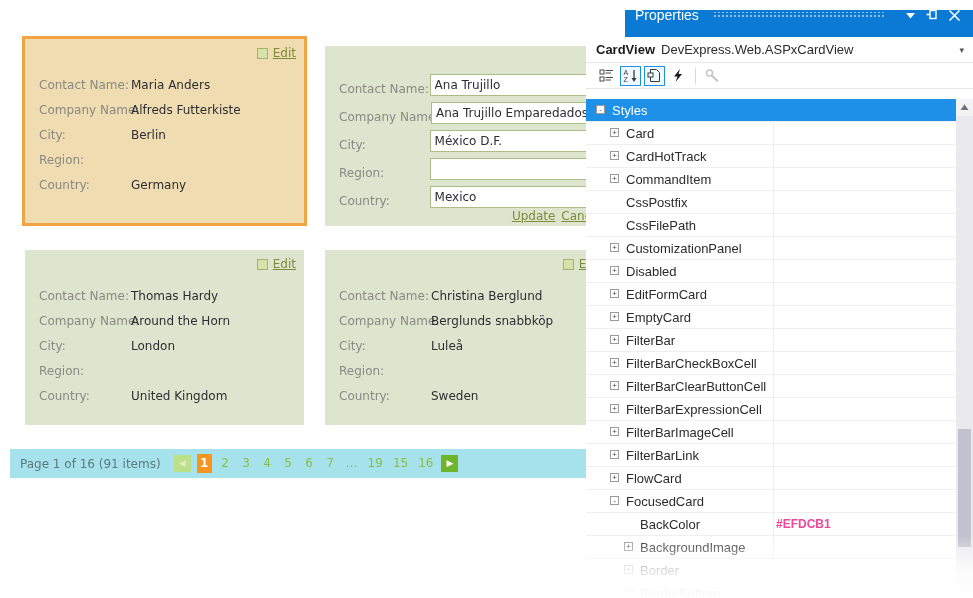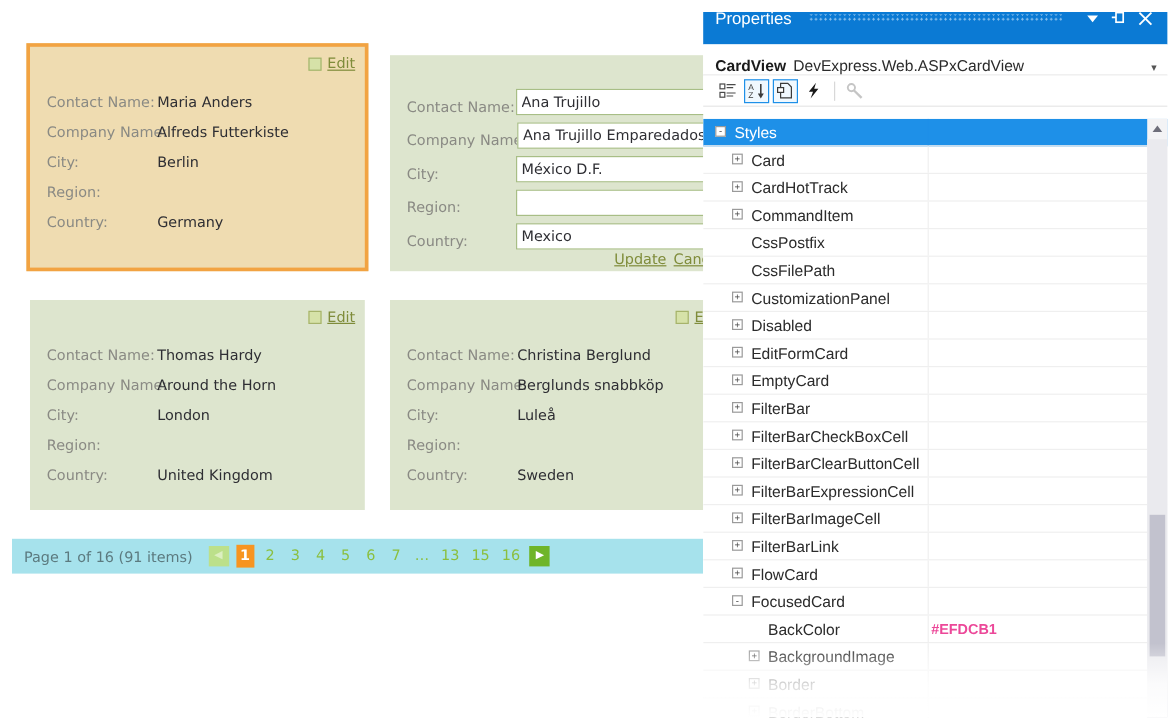--- a/index.html
+++ b/index.html
@@ -58,33 +58,33 @@
   .pg-arrow.prev span{color:#DCEFC0;}
 
   
   #properties{
     position:absolute;left:586px;top:10px;width:387px;height:588px;
     background:#ffffff;box-sizing:border-box;
     font-family:"Liberation Sans","DejaVu Sans",sans-serif;
   }
   #prop-titlebar{
     height:27px;background:#0B7AD4;display:flex;align-items:center;
-    padding:0 8px 17px 10px;box-sizing:border-box;
+    padding:0 8px 17px 10px;box-sizing:border-box;margin-left:39px;
   }
   #prop-titlebar .title{color:#ffffff;font-size:14px;white-space:nowrap;}
   #prop-titlebar .dots{
     flex:1;height:6px;margin:0 14px;
     background-image:radial-gradient(circle, #8FC4EE 0.8px, transparent 1px);
     background-size:4px 4px;background-position:0 2px;opacity:.95;
   }
   .tb-btn{width:22px;height:20px;display:flex;align-items:center;justify-content:center;cursor:pointer;}
   .tb-btn svg{display:block;}
 
   #prop-objectbar{
-    height:26px;border-bottom:1px solid #E6E6E6;display:flex;align-items:flex-end;
+    height:26px;border-bottom:1px solid #E6E6E6;display:flex;align-items:center;
     padding:0 6px 0 10px;box-sizing:border-box;background:#ffffff;
   }
   #prop-objectbar .obj-name{font-weight:bold;font-size:13px;color:#1A1A1A;margin-right:6px;white-space:nowrap;}
   #prop-objectbar .obj-type{font-size:13px;color:#2B2B2B;white-space:nowrap;}
   #prop-objectbar .obj-caret{margin-left:auto;color:#555;font-size:9px;cursor:pointer;padding-right:3px;}
 
   #prop-toolbar{
     height:26px;display:flex;align-items:center;gap:3px;padding-left:10px;
     border-bottom:1px solid #E6E6E6;background:#ffffff;box-sizing:border-box;
   }
@@ -259,21 +259,21 @@
     </span>
     <span id="pager-pages" style="display:flex;align-items:center;">
         <span class="pg current">1</span>
         <span class="pg">2</span>
         <span class="pg">3</span>
         <span class="pg">4</span>
         <span class="pg">5</span>
         <span class="pg">6</span>
         <span class="pg">7</span>
         <span class="pg ellipsis">…</span>
-        <span class="pg">13</span>
+        <span class="pg">19</span>
         <span class="pg">15</span>
         <span class="pg">16</span>
       </span>
     <span class="pg-arrow next">
       <span>▶</span>
     </span>
   </div>
 </div>
 
 <div id="properties">

